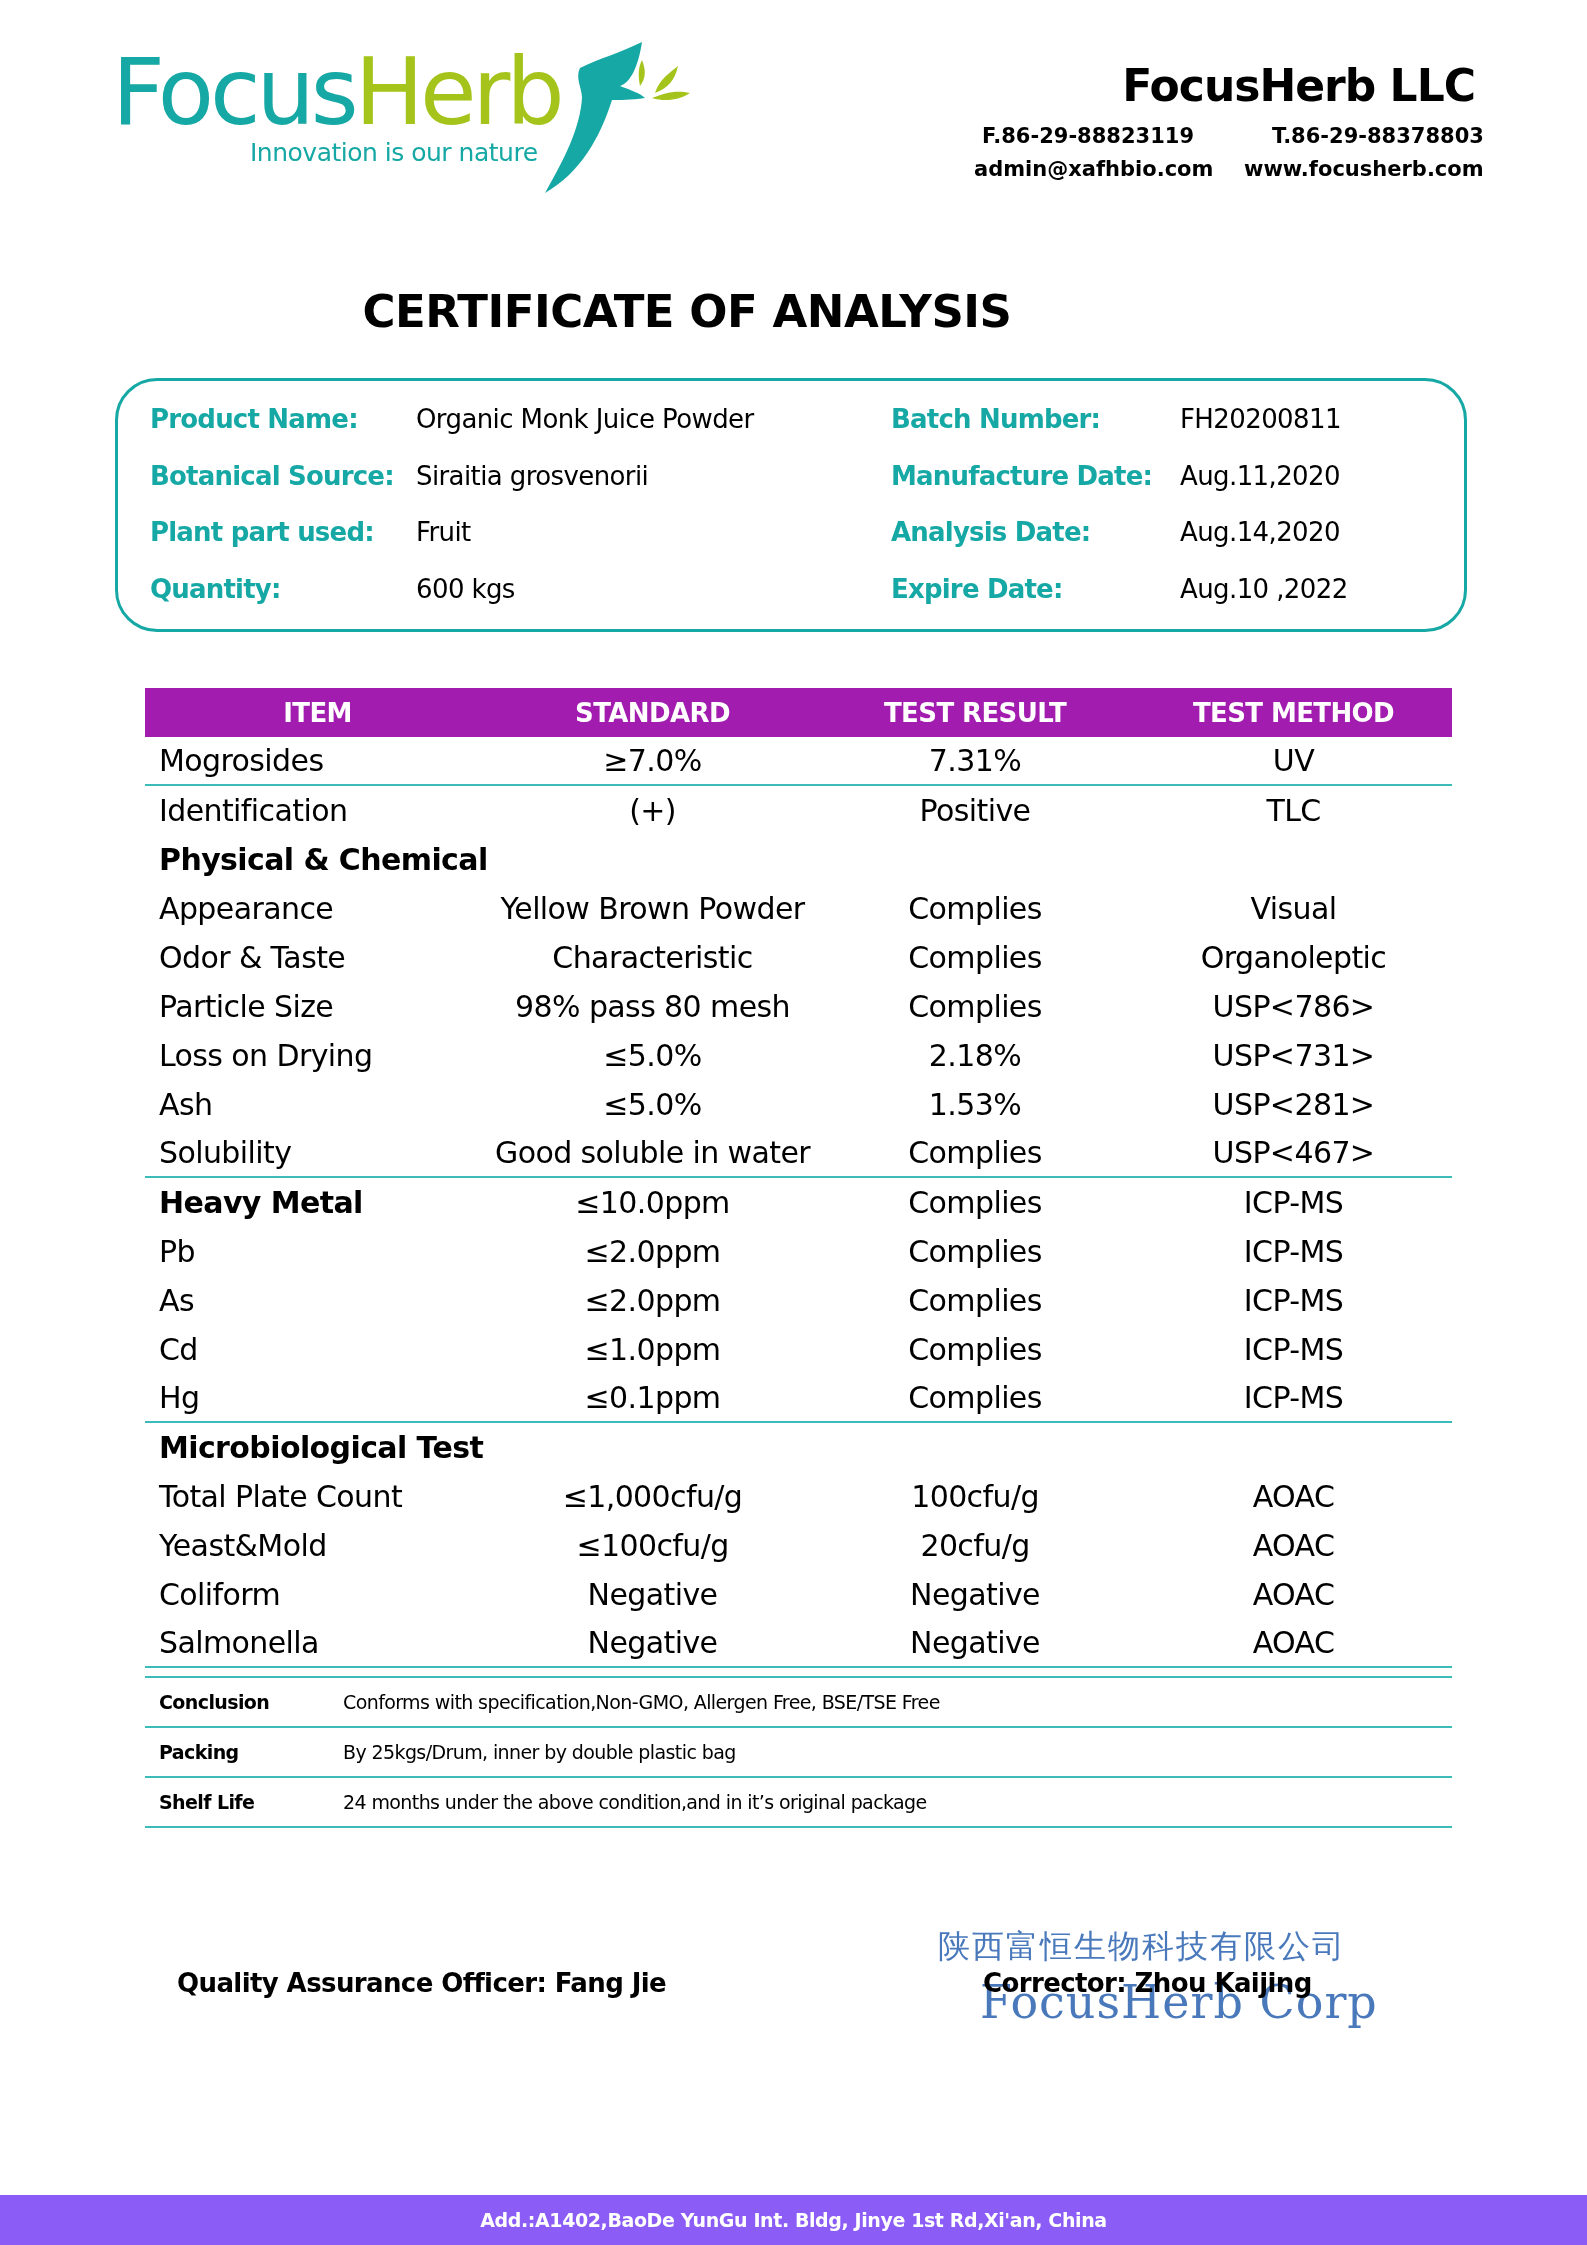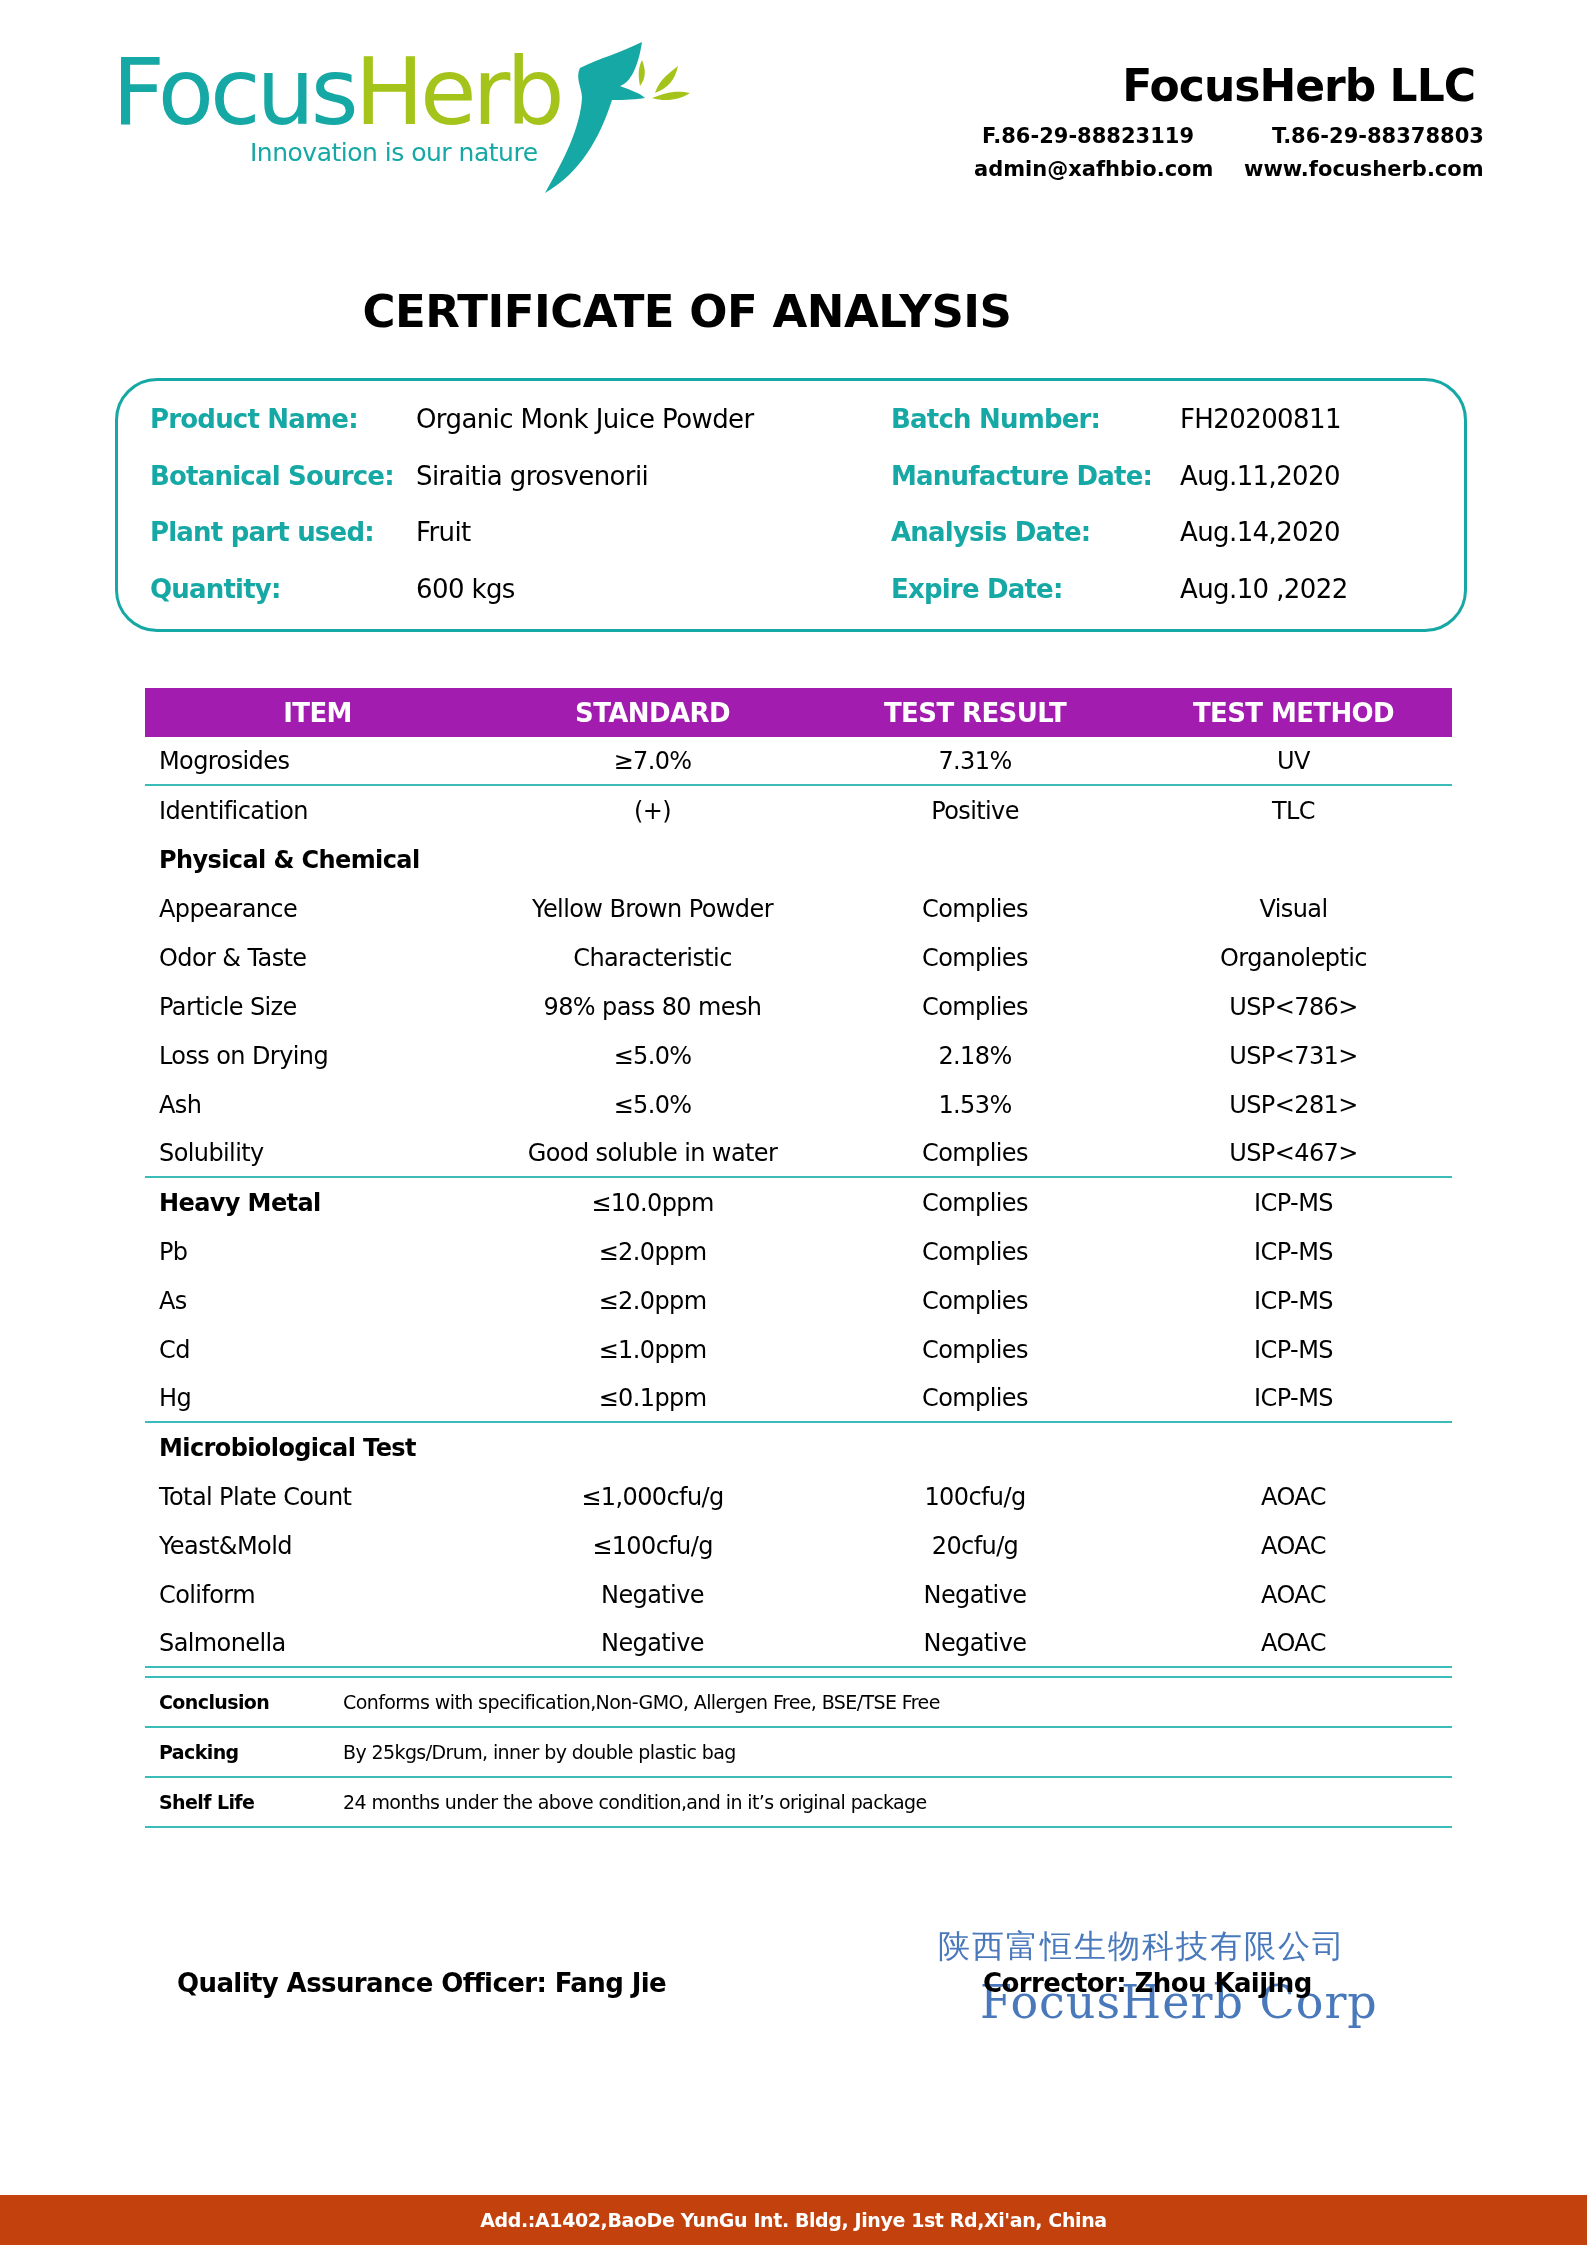--- a/index.html
+++ b/index.html
@@ -33,36 +33,36 @@
   .info-value { font-size: 26px; font-family: "DejaVu Sans", sans-serif; letter-spacing: -0.6px; }
   .italic { }
 
   
   #table { left: 145px; top: 688px; width: 1307px; }
   #thead { height: 49px; background: #a21caf; color: #fff; font-weight: bold; font-size: 26px; display: flex; align-items: center; font-family: "DejaVu Sans", sans-serif; letter-spacing: -0.6px; }
   .c1 { width: 345px; text-align: center; }
   .c2 { width: 325px; text-align: center; }
   .c3 { width: 320px; text-align: center; }
   .c4 { width: 317px; text-align: center; }
-  .row { display: flex; align-items: center; height: 49px; font-size: 24px; font-family: "DejaVu Sans", sans-serif; letter-spacing: -0.6px; box-sizing: border-box; }
+  .row { display: flex; align-items: center; height: 49px; font-size: 30px; font-family: "DejaVu Sans", sans-serif; letter-spacing: -0.6px; box-sizing: border-box; }
   .row .c1 { text-align: left; padding-left: 14px; box-sizing: border-box; }
   .row.bold .c1 { font-weight: bold; }
   .divider { border-bottom: 2px solid #3bbcb8; }
 
   .note { display: flex; align-items: center; height: 50px; font-size: 19px; border-bottom: 2px solid #3bbcb8; font-family: "DejaVu Sans", sans-serif; letter-spacing: -0.6px; box-sizing: border-box; }
   .note .label { width: 198px; font-weight: bold; padding-left: 14px; box-sizing: border-box; }
   #notes { left: 145px; top: 1676px; width: 1307px; border-top: 2px solid #3bbcb8; }
 
   #qa { left: 177px; top: 1968px; font-size: 26px; font-weight: bold; font-family: "DejaVu Sans", sans-serif; letter-spacing: -0.6px; }
   #stamp { left: 938px; top: 1925px; width: 510px; height: 110px; }
   #stamp .cn { position: absolute; left: 0; top: 0; font-size: 32px; color: #2a62b0; letter-spacing: 2px; font-family: "DejaVu Serif", serif; opacity: 0.85; }
   #stamp .en { position: absolute; left: 42px; top: 50px; font-size: 46px; color: #2a62b0; font-family: "DejaVu Serif", serif; opacity: 0.85; letter-spacing: 1px; }
   #corrector { left: 983px; top: 1968px; font-size: 26px; font-weight: bold; font-family: "DejaVu Sans", sans-serif; letter-spacing: -0.6px; }
 
-  #footer { left: 0; top: 2195px; width: 1587px; height: 50px; background: #c2410c; color: #fff; font-weight: bold; font-size: 19px; display: flex; align-items: center; justify-content: center; font-family: "DejaVu Sans", sans-serif; letter-spacing: -0.4px; }
+  #footer { left: 0; top: 2195px; width: 1587px; height: 50px; background: #8b5cf6; color: #fff; font-weight: bold; font-size: 19px; display: flex; align-items: center; justify-content: center; font-family: "DejaVu Sans", sans-serif; letter-spacing: -0.4px; }
 </style>
 </head>
 <body>
 
 <div id="logo" class="abs">
   <div class="brand"><span class="focus">Focus</span><span class="herb">Herb</span></div>
   <div class="tagline">Innovation is our nature</div>
   <svg width="240" height="160" viewBox="0 0 240 160">
     <path d="M60 30 C 80 20, 100 15, 122 4 C 118 30, 110 45, 100 48 C 110 52, 120 55, 125 60 C 110 62, 100 62, 92 62 C 80 100, 60 135, 25 155 C 45 120, 60 90, 62 60 C 62 50, 55 40, 60 30 Z" fill="#16a8a4"></path>
     <path d="M135 55 C 140 40, 150 35, 158 28 C 155 42, 148 50, 135 55 Z" fill="#a4c41c"></path>

